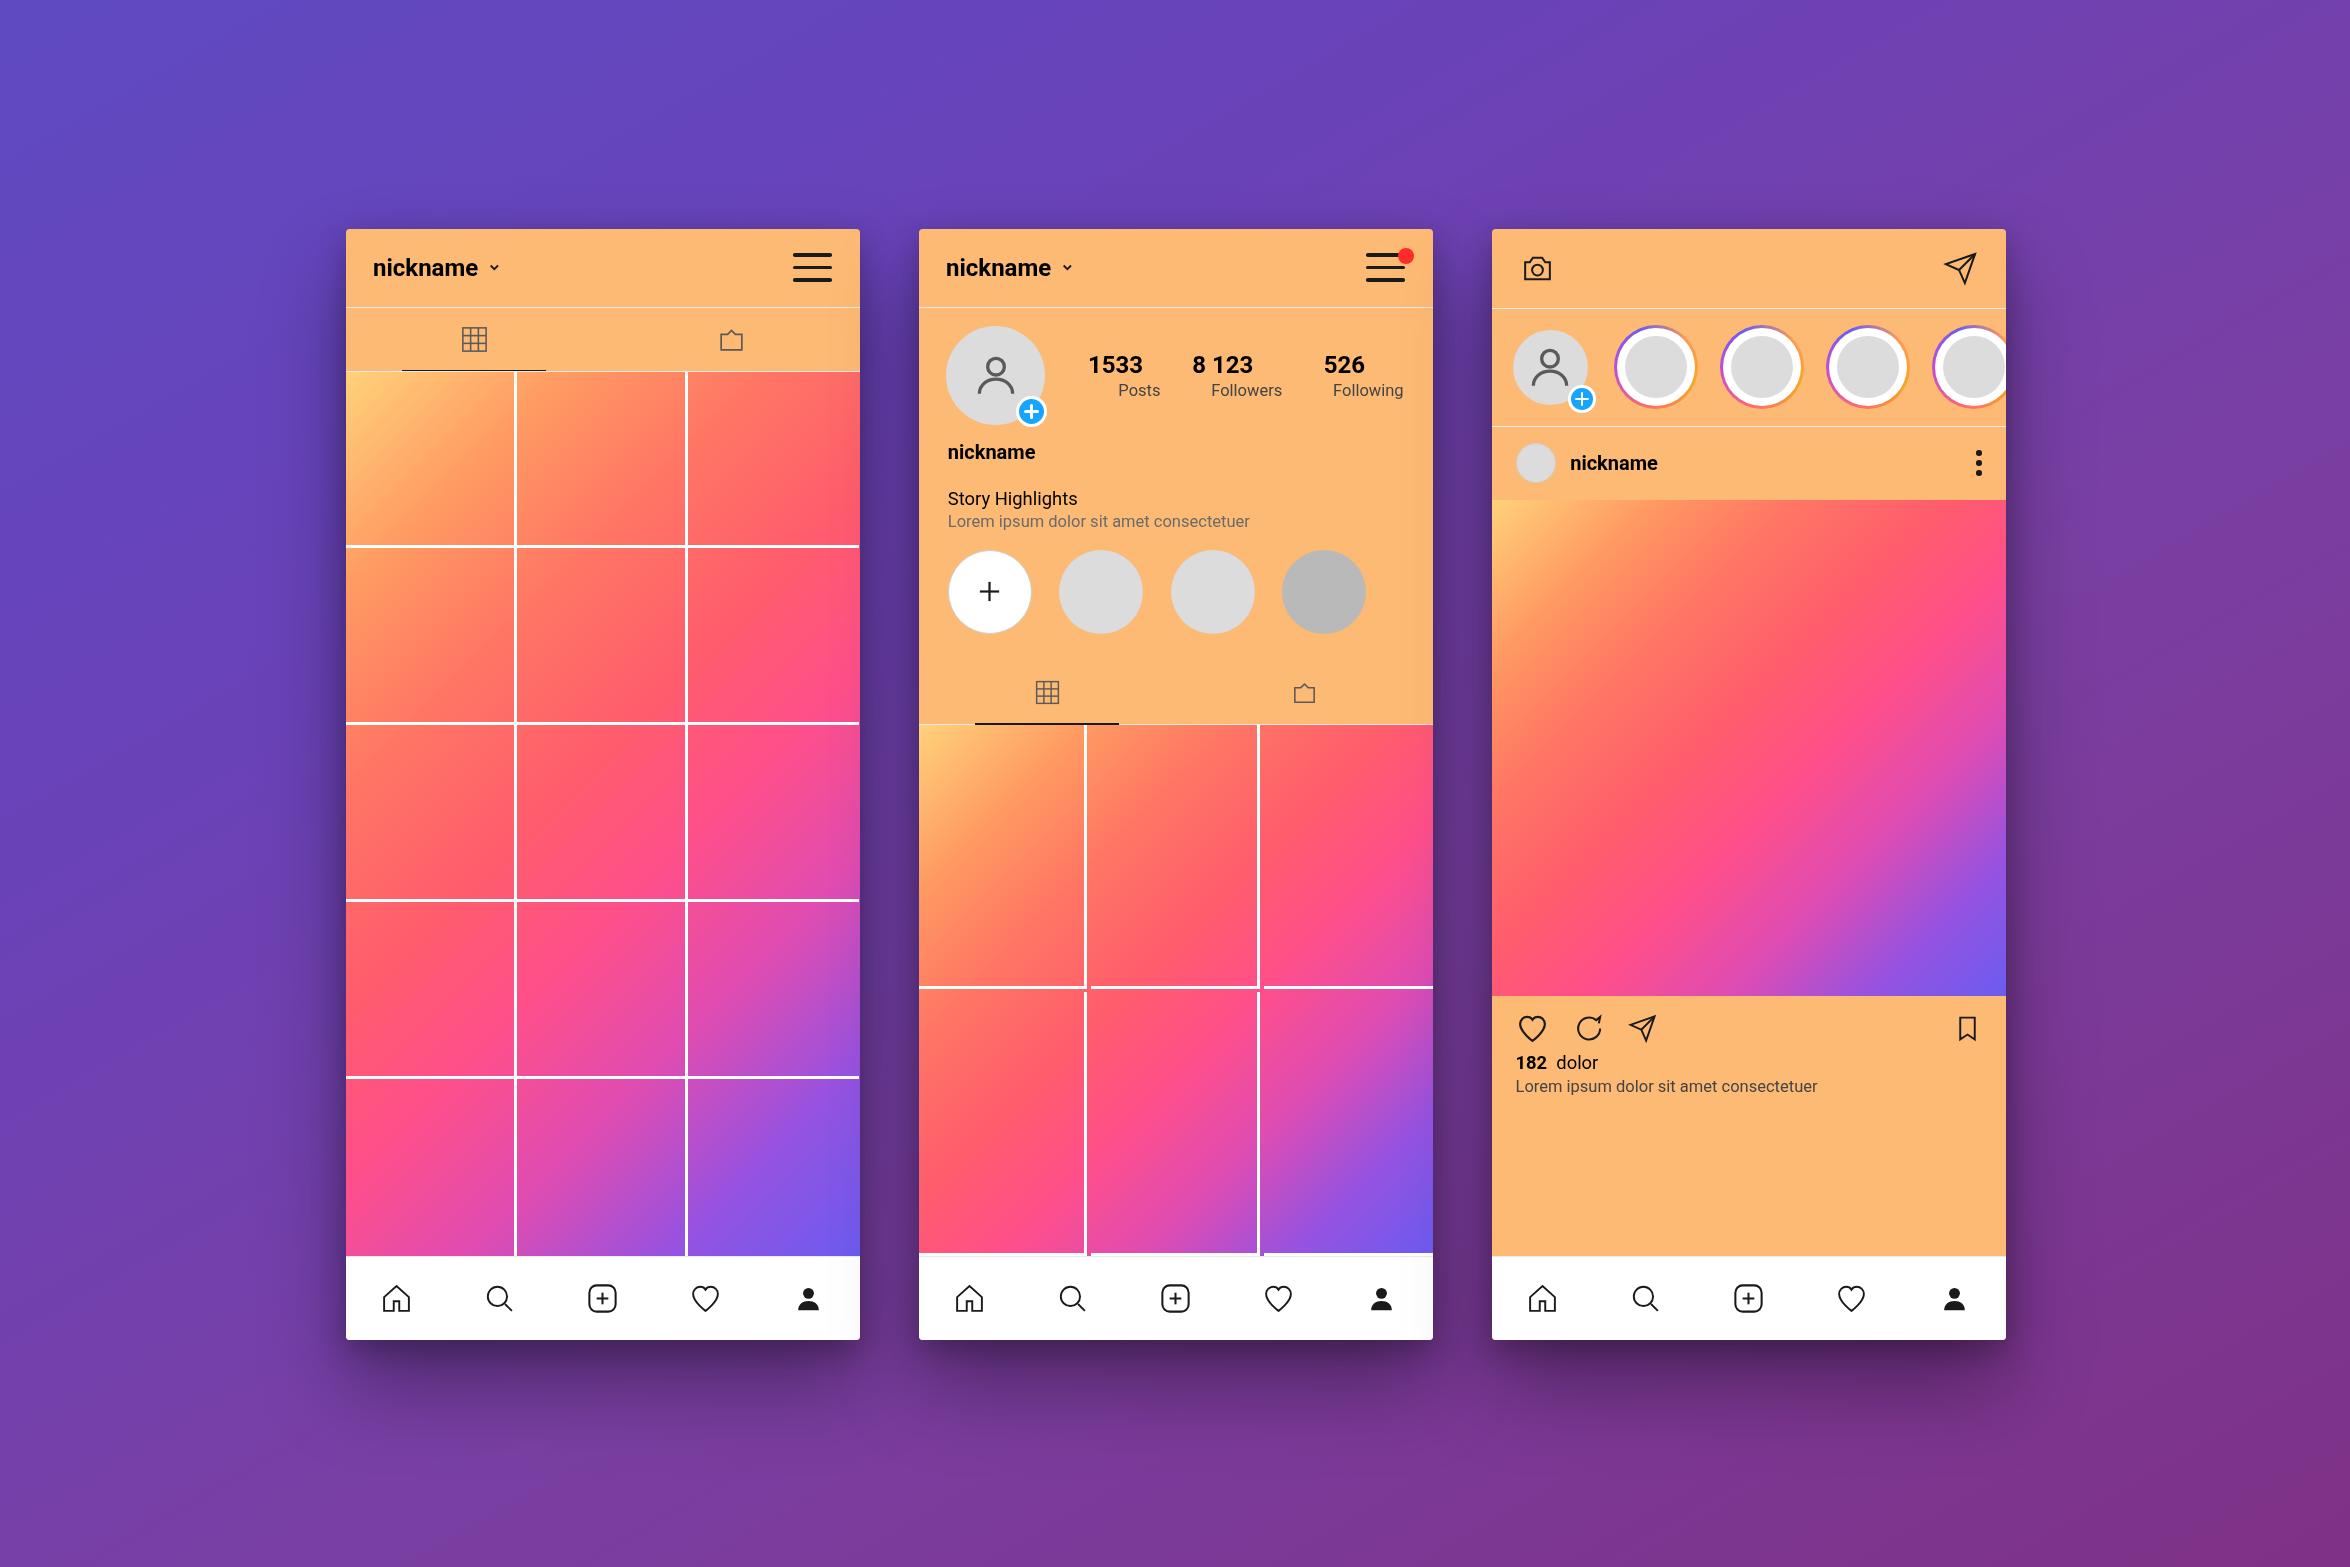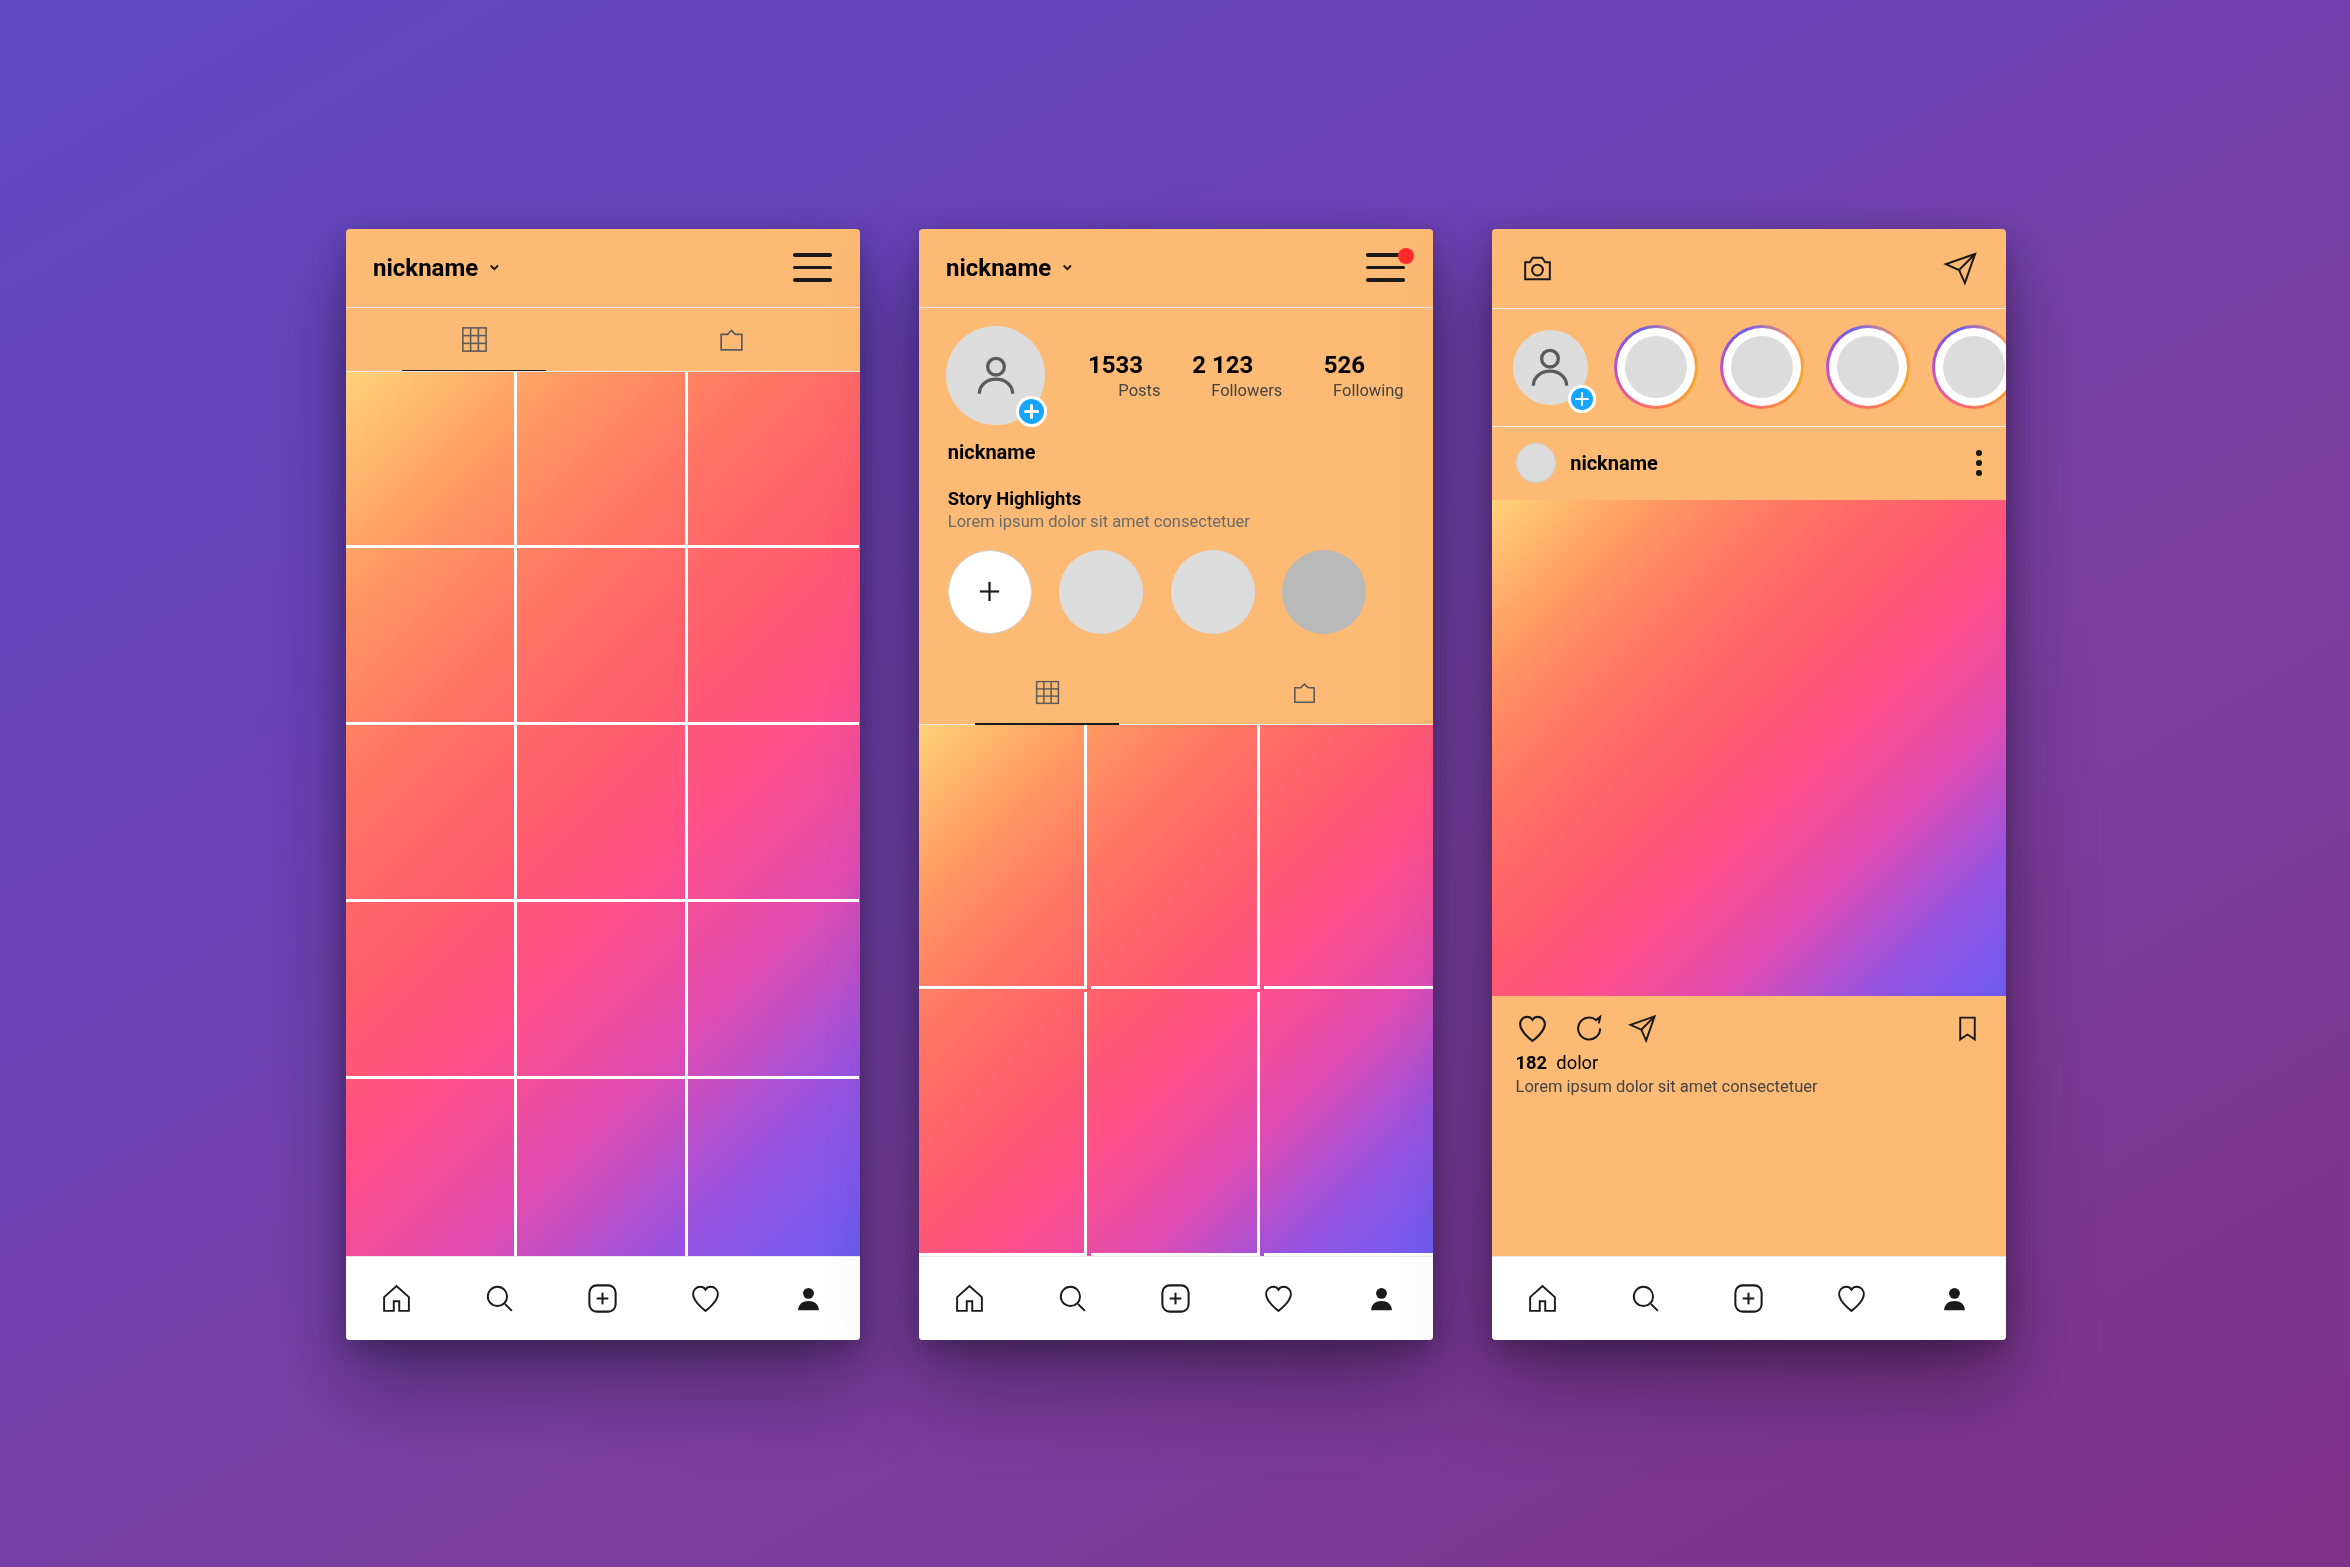--- a/index.html
+++ b/index.html
@@ -40,21 +40,21 @@
   .avatar svg{width:50px;height:50px;}
   .plus-badge{position:absolute;right:-1.8px;bottom:-1.8px;width:31px;height:31px;border-radius:50%;background:#17a6ff;border:3.7px solid #fff;display:flex;align-items:center;justify-content:center;}
   .plus-badge::before,.plus-badge::after{content:"";position:absolute;background:#fff;border-radius:1.8px;}
   .plus-badge::before{width:14.7px;height:2.8px;}
   .plus-badge::after{width:2.8px;height:14.7px;}
   .stats{flex:1;display:flex;justify-content:space-around;text-align:center;}
   .stats .n{font-weight:700;font-size:24px;}
   .stats .l{font-size:16.5px;color:#444;margin-top:1.8px;margin-left:48px;}
   .uname{font-weight:700;font-size:20px;margin:14.7px 0 16.5px 1.8px;}
   .editbtn{width:100%;border:0.9px solid #d9d9d9;background:#fff;border-radius:5.5px;height:46px;font-size:18.4px;font-weight:600;color:#444;}
-  .high-title{font-weight:700;font-size:18.4px;margin:24px 1.8px 3.7px;}
+  .high-title{font-weight:400;font-size:18.4px;margin:24px 1.8px 3.7px;}
   .high-sub{font-size:16.5px;color:#6b6b6b;margin:0 1.8px 13px;}
   .hl-row{display:flex;gap:27.5px;padding:5.5px 1.8px 18.4px;overflow:hidden;}
   .hl{width:84px;height:84px;border-radius:50%;background:#dcdcdc;flex-shrink:0;}
   .hl.add{background:#fff;border:1.8px solid #cfcfcf;display:flex;align-items:center;justify-content:center;}
   .hl.add svg{width:33px;height:33px;}
   .hl.dark{background:#b9b9b9;}
   .profile-grid-wrap{flex:1;position:relative;overflow:hidden;}
   .profile-grid-wrap .insta-grad{position:absolute;inset:0;}
   .profile-grid{position:absolute;inset:0;display:grid;grid-template-columns:repeat(3,1fr);grid-template-rows:repeat(2,1fr);gap:3.7px;}
   .profile-grid .cell{background:transparent;border-right:3.7px solid #fff;border-bottom:3.7px solid #fff;}
@@ -222,21 +222,21 @@
             </svg>
         </div>
         <div class="plus-badge"></div>
       </div>
       <div class="stats">
         <div>
           <div class="n">1533</div>
           <div class="l">Posts</div>
         </div>
         <div>
-          <div class="n">2 123</div>
+          <div class="n">8 123</div>
           <div class="l">Followers</div>
         </div>
         <div>
           <div class="n">526</div>
           <div class="l">Following</div>
         </div>
       </div>
     </div>
     <div class="uname">nickname</div>
     <div class="high-title">Story Highlights</div>

